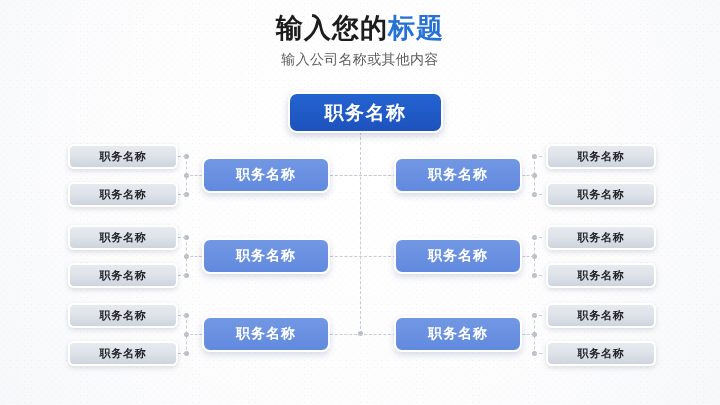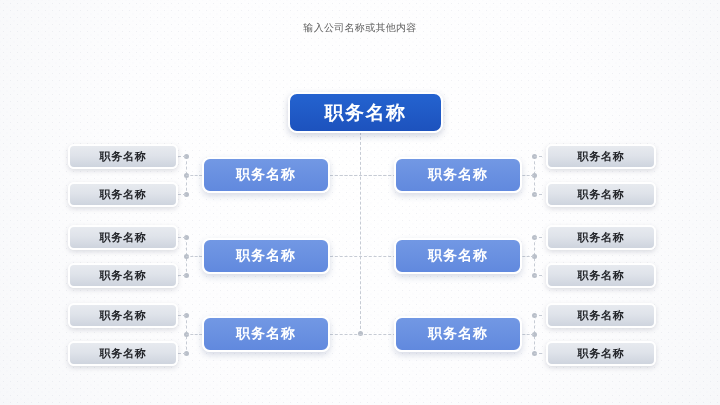--- a/index.html
+++ b/index.html
@@ -46,21 +46,21 @@
     font-size: 27px;
     font-weight: bold;
     color: #1c1c1c;
     letter-spacing: 1px;
     line-height: 1.1;
     white-space: nowrap;
   }
   #title .accent { color: #2571d6; }
   #subtitle {
     margin-top: 7px;
-    font-size: 10px;
+    font-size: 14px;
     color: #5d5d5d;
     letter-spacing: 0.3px;
   }
 
   
   .conn {
     position: absolute;
     pointer-events: none;
   }
   .vline {
@@ -121,20 +121,23 @@
   }
 </style>
 </head>
 <body>
 
 <div id="slide">
 
   <div id="bg-texture"></div>
 
   <div id="header">
+    <div id="title">
+      <span>输入您的</span><span class="accent">标题</span>
+    </div>
     <div id="subtitle">输入公司名称或其他内容</div>
   </div>
 
   <div class="conn vline" style="left:360px; top:132px; height:202px;"></div>
   <div class="dot" style="left:357.5px; top:331px;"></div>
 
   <div class="conn hline" style="left:330px; top:175px; width:66px;"></div>
   <div class="conn hline" style="left:330px; top:175px; width:66px;"></div>
 
   <div class="conn hline" style="left:330px; top:256px; width:66px;"></div>

